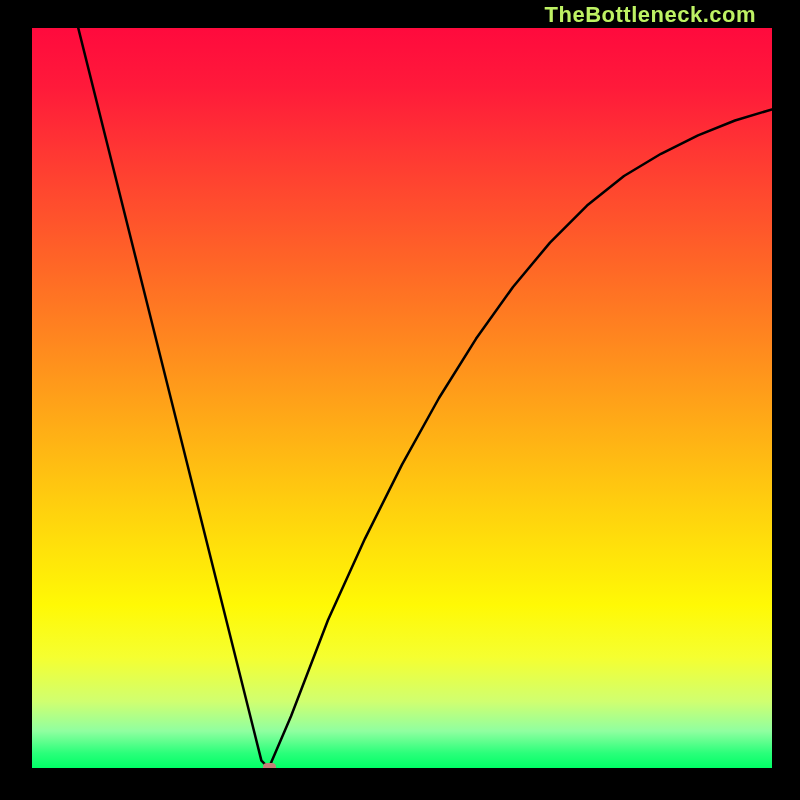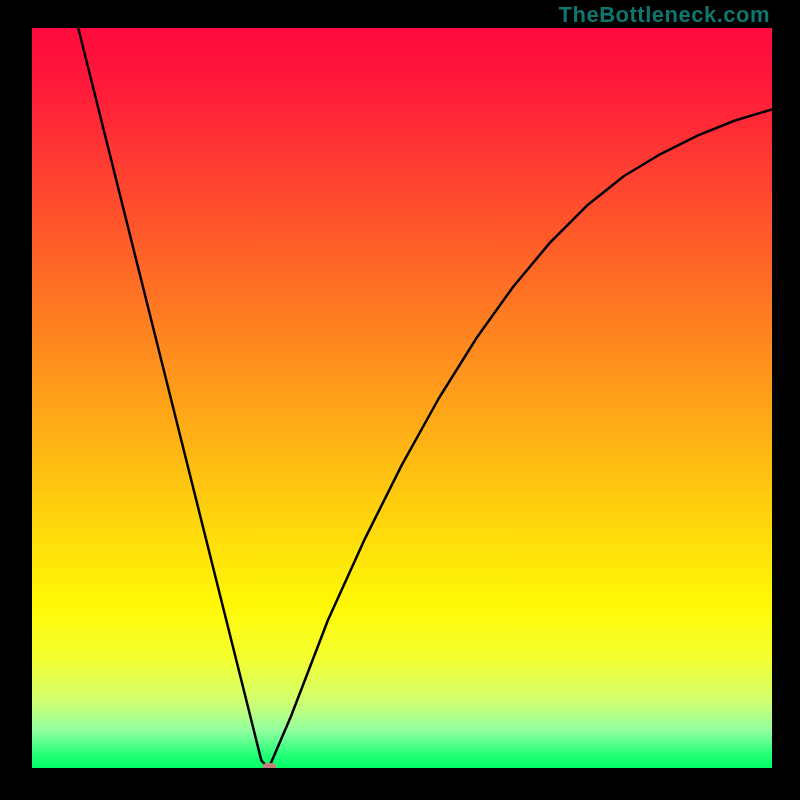--- a/index.html
+++ b/index.html
@@ -7,22 +7,22 @@
     width: 800px;
     height: 800px;
     background: #000;
     font-family: Arial, sans-serif;
     position: relative;
     overflow: hidden;
   }
   .watermark {
     position: absolute;
     top: 2px;
-    right: 30px;
-    color: #0f766e;
+    right: 44px;
+    color: #bef264;
     font-size: 22px;
     font-weight: bold;
     z-index: 20;
     letter-spacing: 0.5px;
   }
   .plot-area {
     position: absolute;
     left: 32px;
     top: 28px;
     width: 740px;

